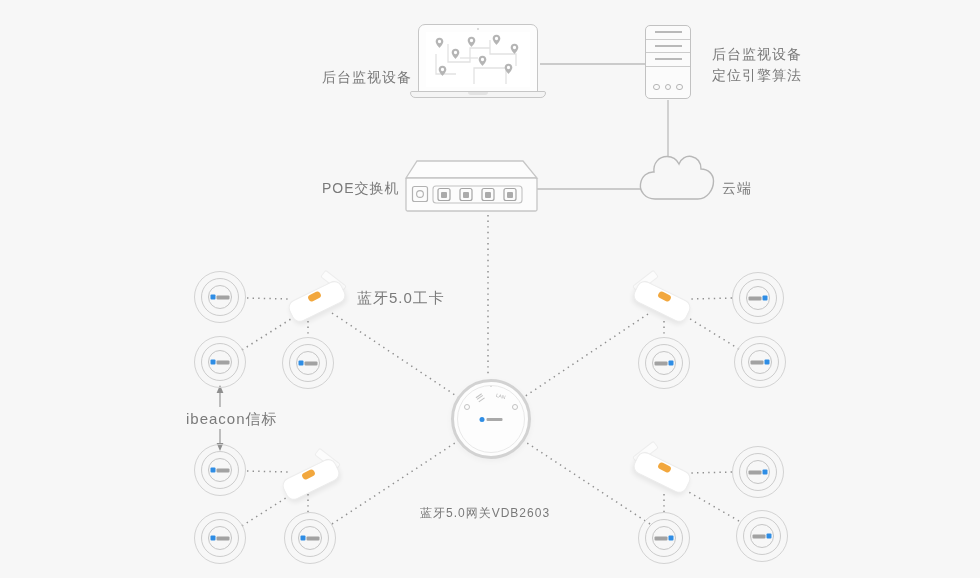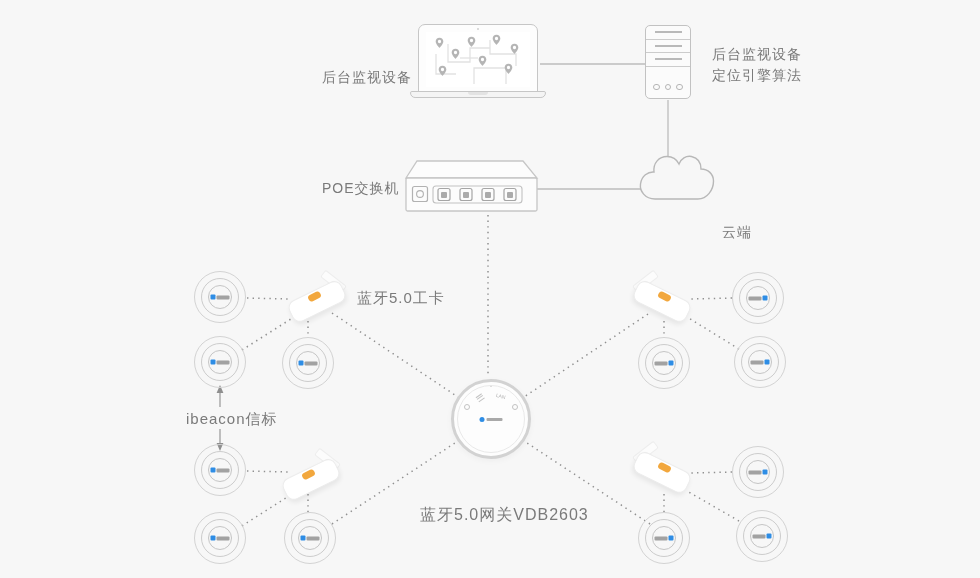--- a/index.html
+++ b/index.html
@@ -334,18 +334,18 @@
     <span class="body"></span>
     <span class="btn"></span>
   </div>
 
   <div class="lbl" style="left:322px;top:69px;">后台监视设备</div>
   <div class="lbl srv-lbl" style="left:712px;top:44px;">
     <div>后台监视设备</div>
     <div>定位引擎算法</div>
   </div>
   <div class="lbl" style="left:322px;top:180px;">POE交换机</div>
-  <div class="lbl" style="left:722px;top:180px;margin-top:44px;">云端</div>
+  <div class="lbl" style="left:722px;top:180px;">云端</div>
   <div class="lbl big" style="left:357px;top:289px;">蓝牙5.0工卡</div>
   <div class="lbl big" style="left:186px;top:410px;">ibeacon信标</div>
-  <div class="lbl big" style="left:420px;top:505px;font-size:16px;">蓝牙5.0网关VDB2603</div>
+  <div class="lbl big" style="left:420px;top:505px;font-size:12px;">蓝牙5.0网关VDB2603</div>
 
 </div>
 
 </body></html>

